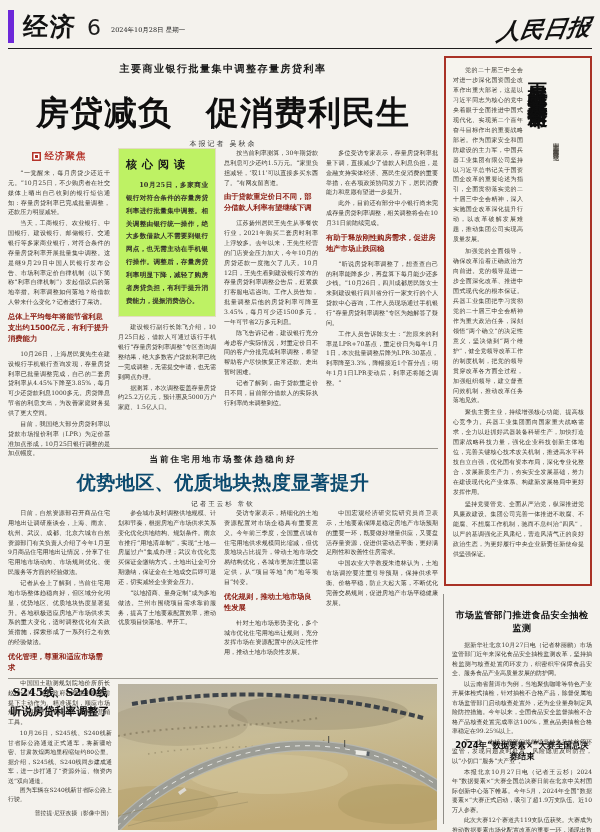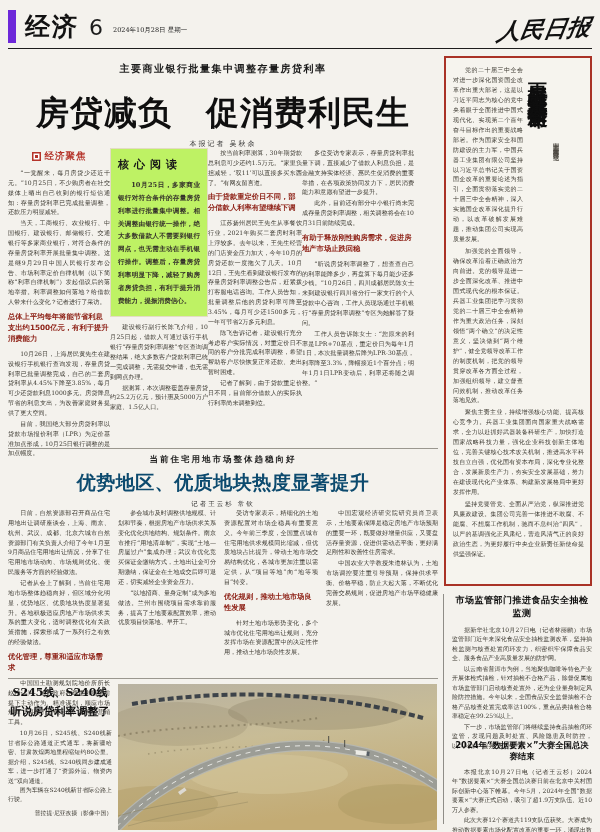--- a/index.html
+++ b/index.html
@@ -4,39 +4,39 @@
 <style>
   html,body{margin:0;padding:0;background:#d8d6d2;}
   .page{
     position:relative;width:600px;height:832px;margin:0 auto;
     background:#f4f2ed;overflow:hidden;
     font-family:"DejaVu Serif","Liberation Serif",serif;color:#2f2c27;
   }
   .abs{position:absolute;}
   
   .hdr{left:8px;top:10px;right:8px;height:38px;}
-  .hdr-left{display:flex;align-items:baseline;gap:10px;border-left:8px solid #6d28d9;padding-left:9px;}
+  .hdr-left{display:flex;align-items:baseline;gap:10px;border-left:6px solid #6d28d9;padding-left:9px;}
   .hdr-section{font-family:"DejaVu Sans","Liberation Sans",sans-serif;font-weight:bold;font-size:25px;letter-spacing:2px;color:#121212;}
   .hdr-page{font-family:"DejaVu Sans","Liberation Sans",sans-serif;font-size:22px;color:#1c1c1c;}
   .hdr-date{font-size:6.5px;color:#222;transform:translateY(-3px);text-align:center;}
   .hdr-logo{position:absolute;right:2px;top:4px;font-size:23px;font-weight:bold;font-style:italic;
     transform:skewX(-12deg) rotate(-3deg);color:#111;}
   .hdr-rule{left:8px;right:8px;top:48px;border-top:1.5px solid #1d1d1d;}
   
   .bodytext p{margin:0 0 1px 0;text-indent:2em;font-size:6.1px;line-height:1.62;text-align:justify;color:#3a372f;}
   .col-subhead{font-family:"DejaVu Sans","Liberation Sans",sans-serif;font-weight:bold;font-size:7.3px;
     color:#8f2318;line-height:1.5;margin:5px 0 4px 0;text-align:left;text-indent:0;}
   
   .lead{left:8px;top:56px;width:430px;height:388px;}
   .lead-head{position:absolute;left:0;right:0;top:6px;text-align:center;}
   .lead-kicker{font-family:"DejaVu Sans","Liberation Sans",sans-serif;font-weight:bold;font-size:10px;letter-spacing:1.5px;color:#1b1b1b;}
   .lead-headline{font-family:"DejaVu Sans","Liberation Sans",sans-serif;font-weight:700;font-size:33px;
     letter-spacing:1px;color:#0f0f0f;margin-top:19px;line-height:1.1;}
   .lead-byline{font-size:7px;color:#333;margin-top:8px;letter-spacing:2px;}
-  .lead-cols{position:absolute;left:0;right:0;top:92px;bottom:0;display:flex;}
+  .lead-cols{position:absolute;left:0;right:0;top:92px;bottom:0;display:flex;gap:8px;}
   .lcol1{flex:0 0 102px;}
   .lcol2{flex:0 0 98px;}
   .lcol3{flex:0 0 94px;}
   .lcol4{flex:0 0 112px;}
   .focus-label{display:flex;align-items:center;justify-content:center;gap:4px;margin:2px 0 5px 0;}
   .focus-label span.txt{font-family:"DejaVu Sans","Liberation Sans",sans-serif;font-weight:bold;font-size:9.5px;color:#b5342a;letter-spacing:1px;}
   .focus-icon{width:9px;height:9px;background:#b5342a;display:inline-block;box-shadow:inset 0 0 0 1.5px #b5342a, inset 0 0 0 3px #ffffff;}
   .core-box{background:#bef264;border:0.5px solid #e3dcc4;padding:8px 7px 9px 7px;margin-bottom:5px;}
   .core-title{font-family:"DejaVu Sans","Liberation Sans",sans-serif;font-weight:bold;font-size:11px;letter-spacing:5px;color:#191919;margin-bottom:7px;}
   .core-body{font-size:6.6px;font-weight:600;line-height:1.95;text-align:justify;color:#35322b;text-indent:2em;}
@@ -66,21 +66,21 @@
   .road-caption p{margin:0;text-indent:2em;font-size:5.9px;line-height:1.6;text-align:justify;color:#3a372f;}
   .road-credit{margin-top:4px;text-align:right;font-size:5.8px;color:#3a372f;}
   
   .photo{left:118px;top:684px;width:319px;height:146px;background:#c7bb97;overflow:hidden;}
   .photo svg{display:block;}
   
   .brcol{left:452px;width:140px;}
   .food{top:594px;}
   .contest{top:740px;}
   .br-headline{font-family:"DejaVu Sans","Liberation Sans",sans-serif;font-weight:900;text-align:center;color:#0f0f0f;margin-bottom:5px;}
-  .food .br-headline{font-size:9px;letter-spacing:0.5px;}
+  .food .br-headline{font-size:9px;letter-spacing:0.5px;margin-top:15px;}
   .contest .br-headline{font-size:8.4px;}
   .brcol p{margin:0 0 1px 0;text-indent:2em;font-size:6px;line-height:1.58;text-align:justify;color:#3a372f;}
 </style>
 </head>
 <body>
 
 <div class="page">
 
   <div class="abs hdr">
     <div class="hdr-left">

